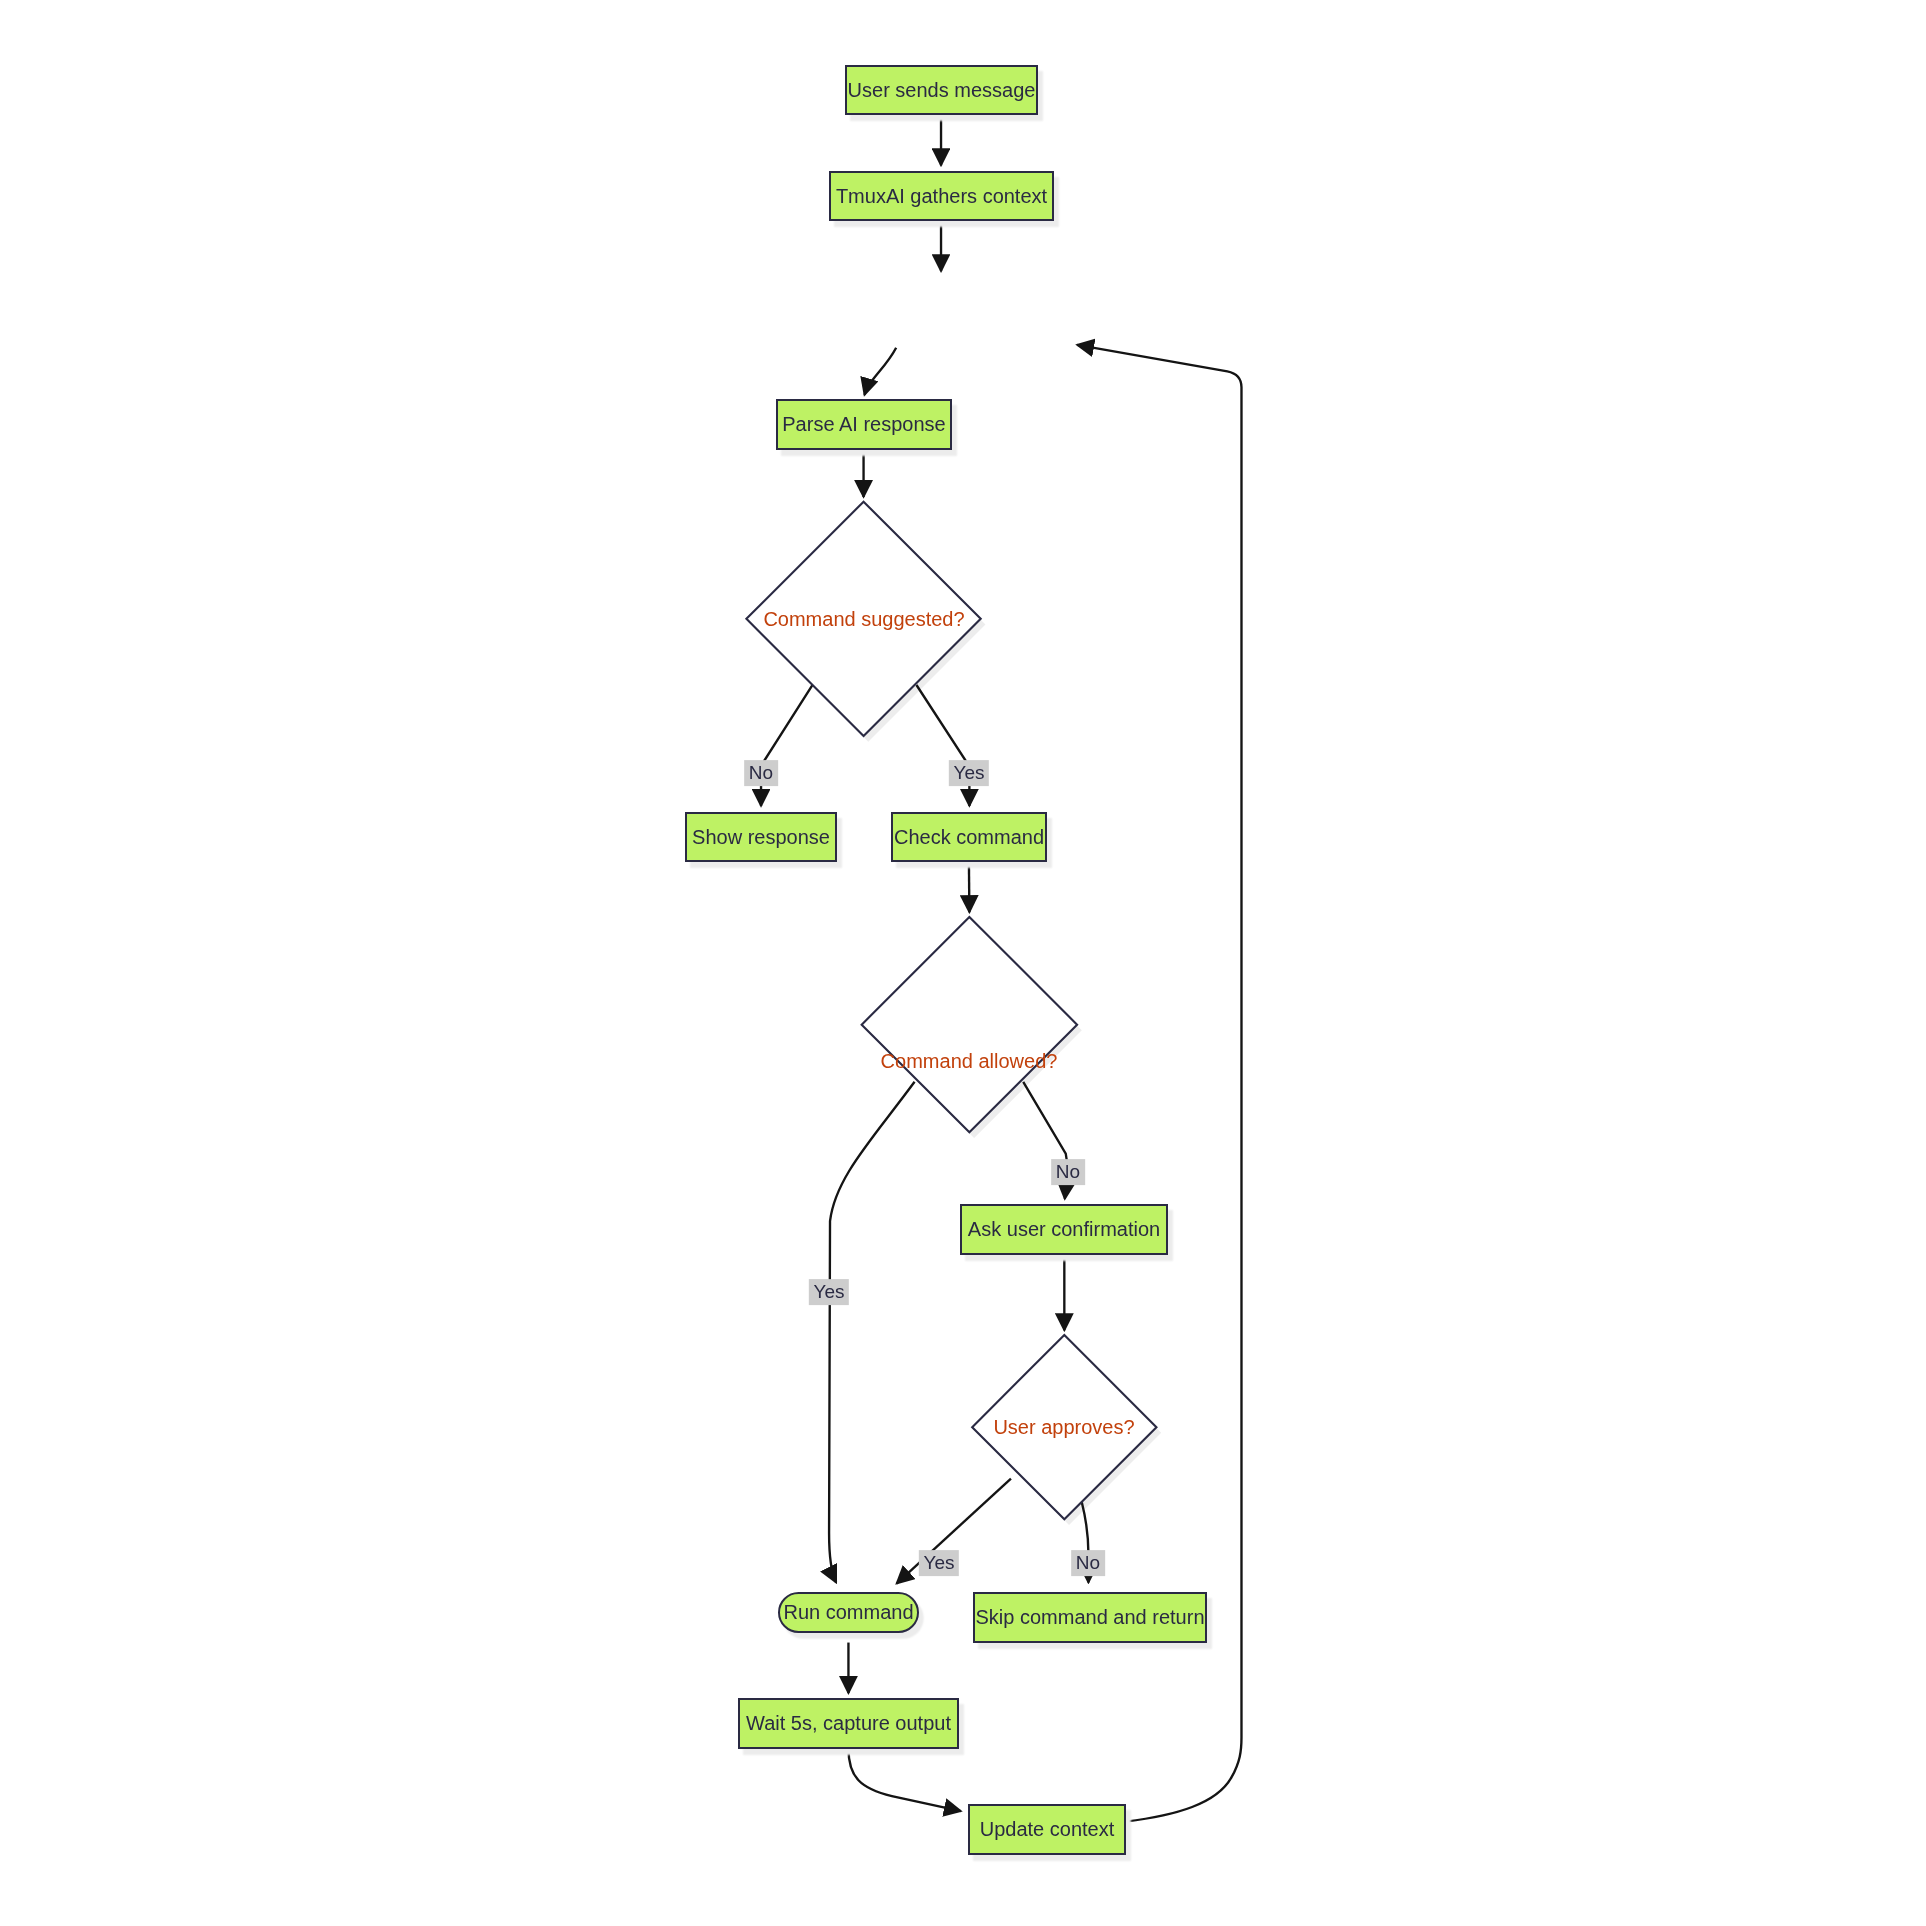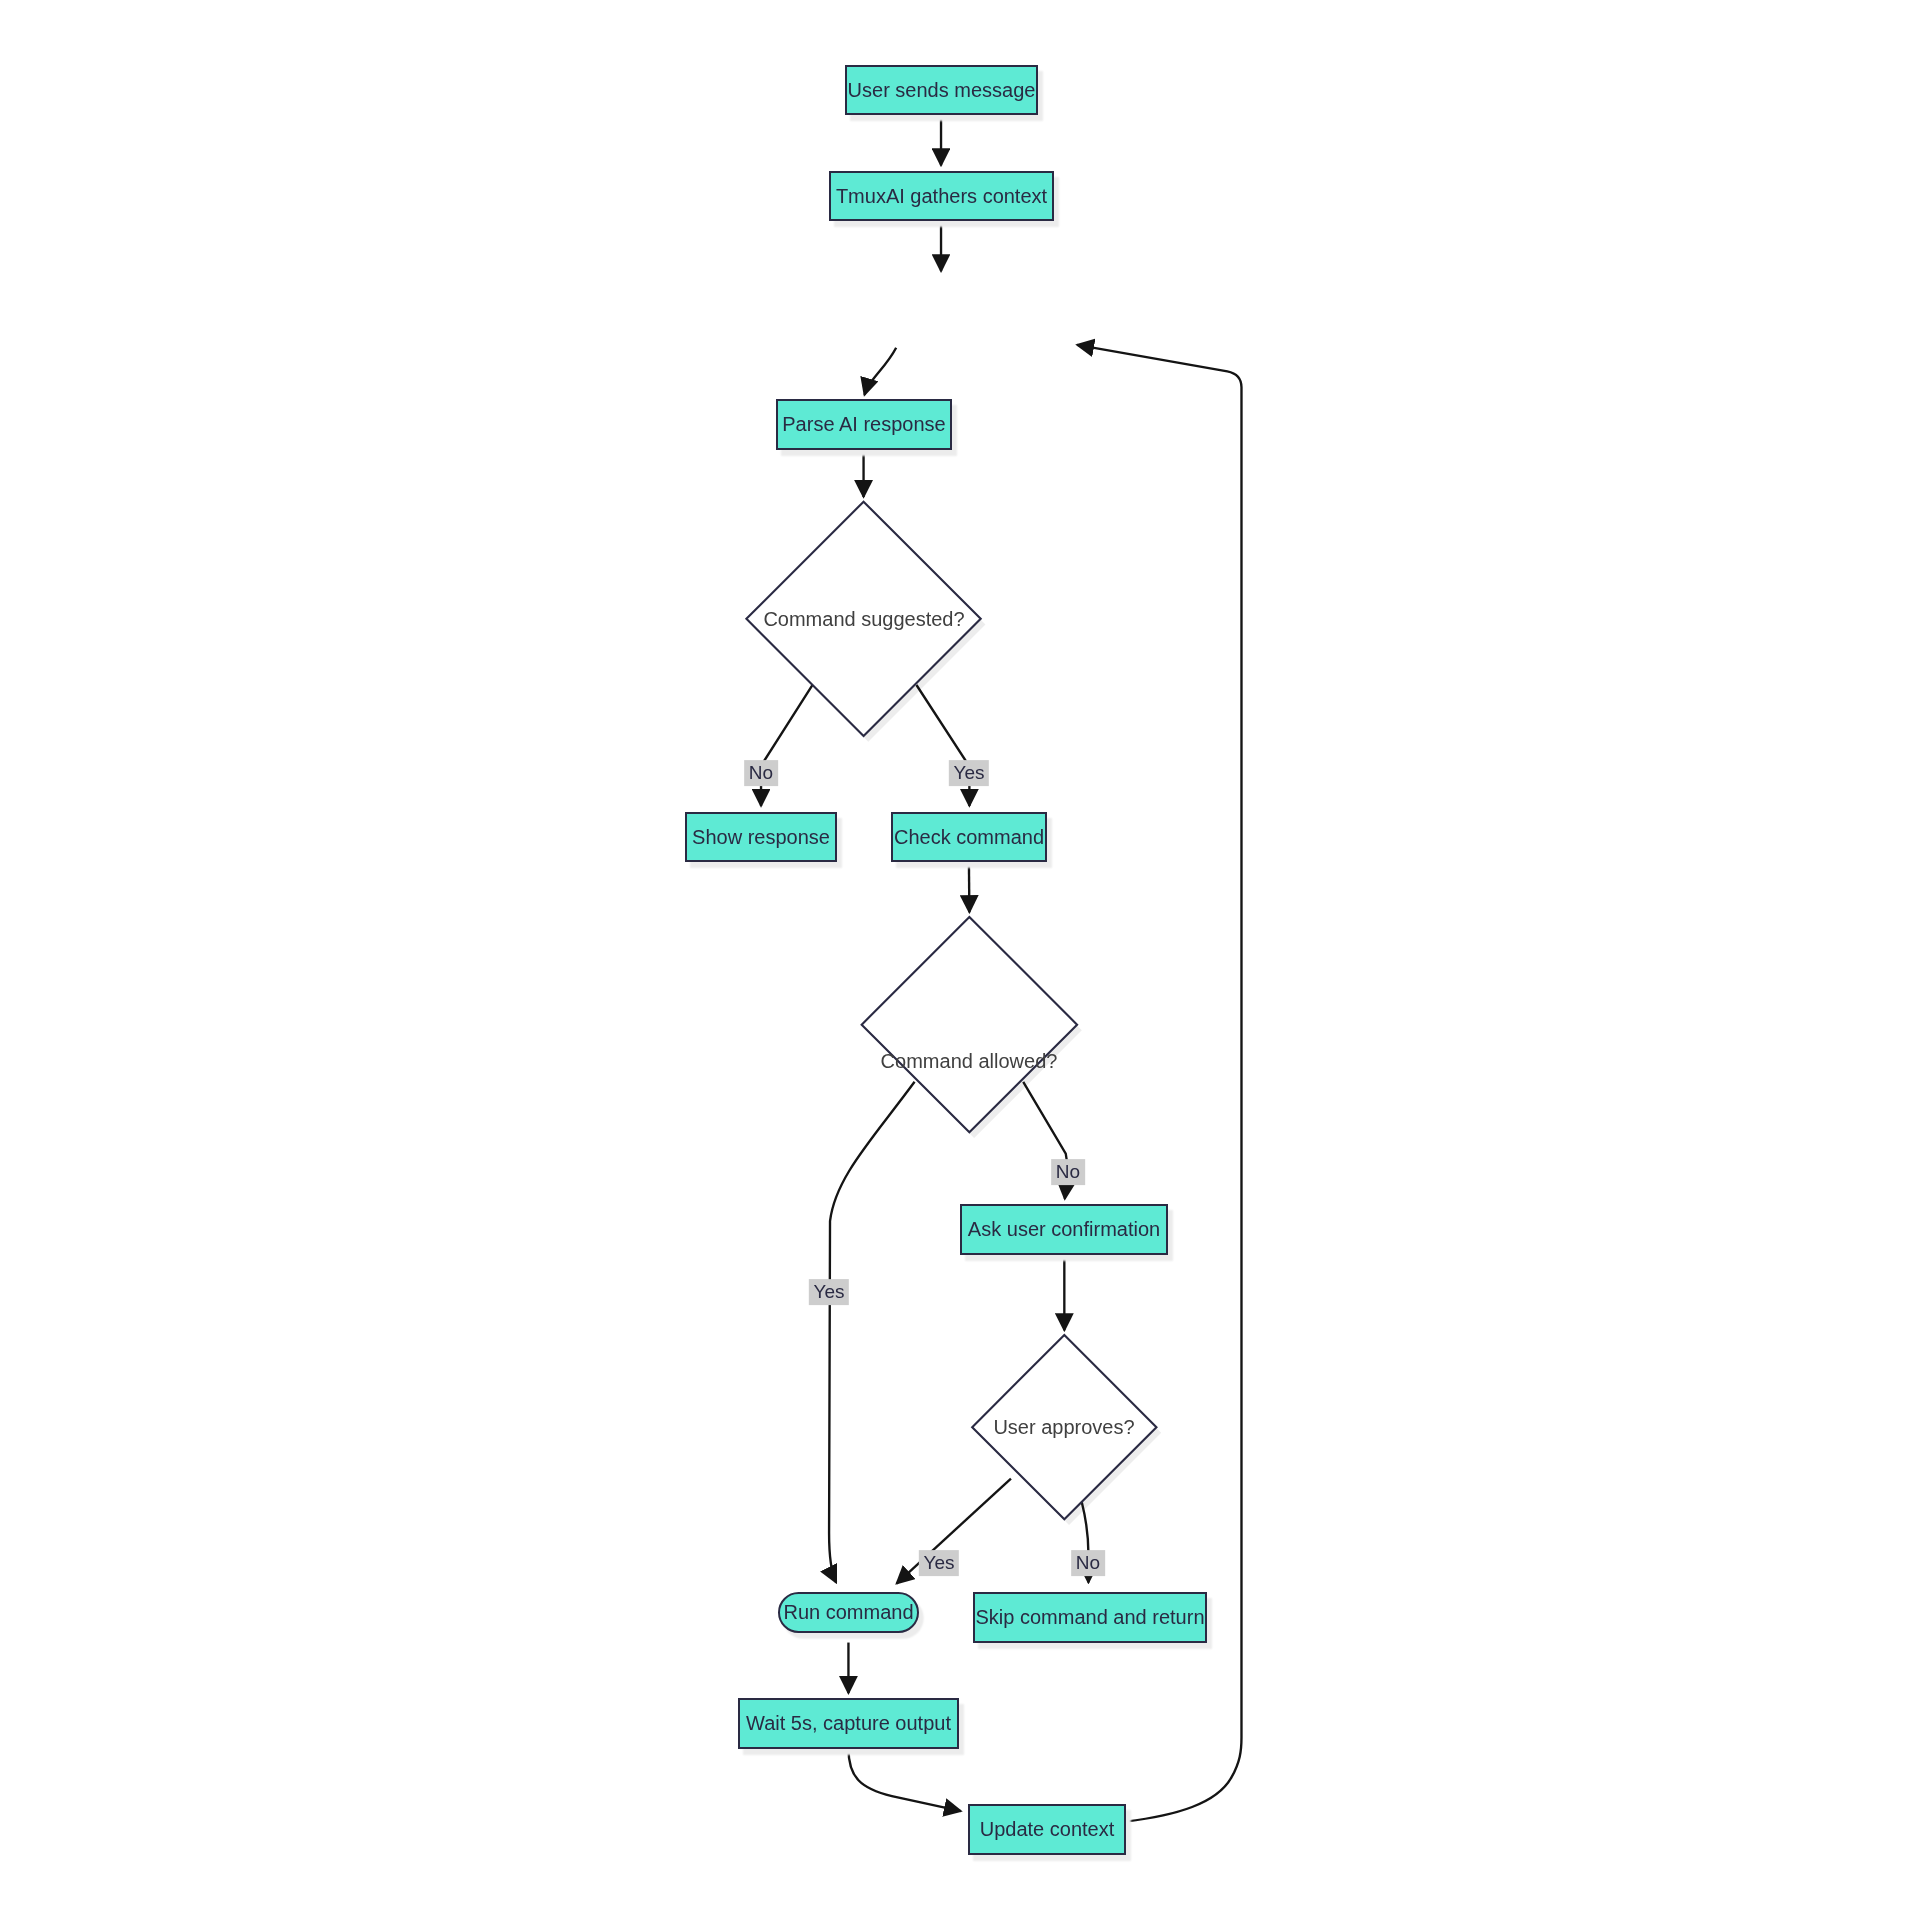--- a/index.html
+++ b/index.html
@@ -42,37 +42,37 @@
     stroke: #2a2a43;
     stroke-width: 4.5px;
   }
   svg.edges polygon.decision-shadow {
     fill: #ededed;
     stroke: none;
   }
   .node {
     position: absolute;
     box-sizing: border-box;
-    background: #5eead4;
+    background: #bef264;
     border: 2.1px solid #2a2a43;
     box-shadow: 4.7px 5.7px 1.9px #ececec;
     display: flex;
     align-items: center;
     justify-content: center;
     text-align: center;
     color: #2a2a43;
     font-size: 20px;
     line-height: 1.45;
   }
   .node .lbl { padding: 0 8.5px; }
   .node.nowrap .lbl { white-space: nowrap; }
   .decision-label {
     position: absolute;
     transform: translate(-50%, -50%);
-    color: #404040;
+    color: #c2410c;
     font-size: 20px;
     white-space: nowrap;
   }
   .edge-label {
     position: absolute;
     transform: translate(-50%, -50%);
     background: #cdcdcd;
     color: #2a2a43;
     font-size: 19px;
     padding: 1.9px 4.7px;

